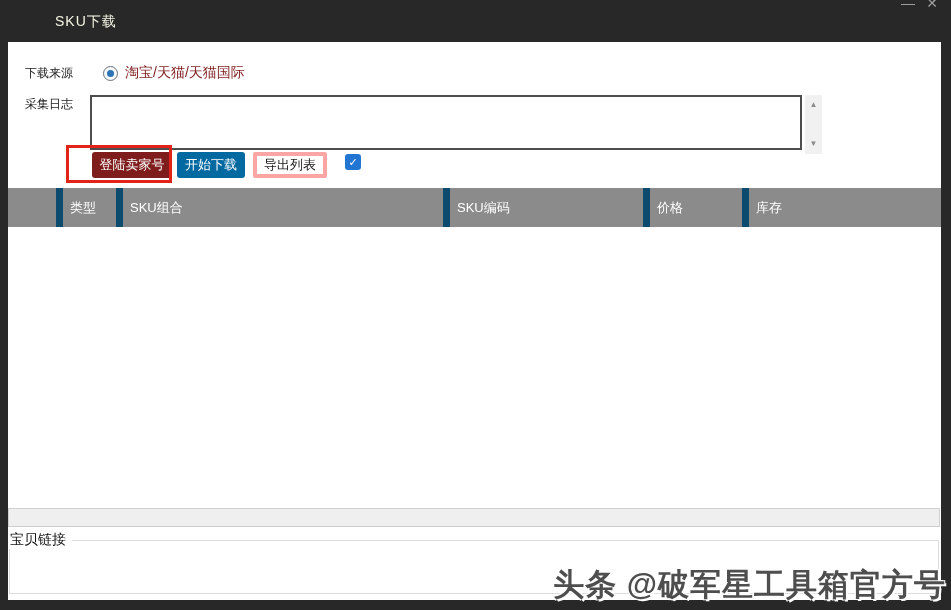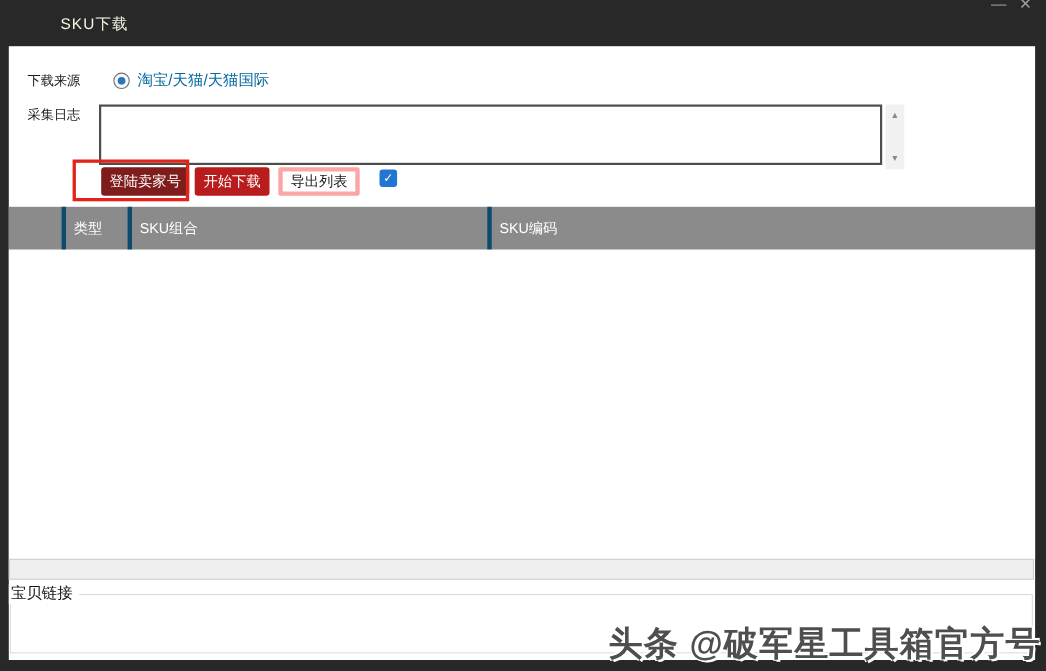--- a/index.html
+++ b/index.html
@@ -15,44 +15,44 @@
 
   .content { position:absolute; left:8px; top:42px; width:933px; height:558px; background:#FFFFFF; }
 
   .field-label { position:absolute; font-size:12px; color:#1A1A1A; }
   .lbl-source { left:17px; top:23px; }
   .lbl-link { left:17px; top:54px; }
 
   .radio-wrap { position:absolute; left:95px; top:22px; display:flex; align-items:center; }
   .radio-circle { width:15px; height:15px; border:1px solid #707070; border-radius:50%; background:#F4FAFE; position:relative; }
   .radio-circle .dot { position:absolute; left:3px; top:3px; width:7px; height:7px; border-radius:50%; background:#2E74B5; }
-  .radio-label { margin-left:7px; font-size:14px; color:#0369a1; }
+  .radio-label { margin-left:7px; font-size:14px; color:#7f1d1d; }
 
   .link-textarea { position:absolute; left:82px; top:53px; width:712px; height:55px; border:2px solid #4D4D4D;
     background:#fff; resize:none; font-size:13px; font-family:"Liberation Sans",sans-serif; outline:none; }
   .spinner { position:absolute; left:797px; top:53px; width:17px; height:59px; background:#F1F1F1; }
   .spin-btn { position:absolute; left:0; width:17px; height:16px; font-size:8px; color:#8A8A8A; text-align:center; line-height:16px; cursor:default; }
   .spin-up { top:2px; } .spin-down { bottom:2px; }
 
   .annotation-box { position:absolute; left:58px; top:103px; width:106px; height:38px; border:3px solid #E2231A; z-index:6; pointer-events:none; }
 
   .btn { position:absolute; top:110px; height:26px; border:none; border-radius:3px; font-size:13px;
     font-family:"Liberation Sans","DejaVu Sans",sans-serif; cursor:pointer; }
   .btn-login { left:84px; width:80px; background:#7f1d1d; color:#fff; }
-  .btn-start { left:169px; width:68px; background:#b91c1c; color:#fff; }
+  .btn-start { left:169px; width:68px; background:#0369a1; color:#fff; }
   .btn-export { left:245px; width:74px; background:#fff; border:4px solid #fca5a5; color:#1A1A1A; border-radius:2px; }
 
   .checkbox-wrap { position:absolute; left:337px; top:112px; display:flex; align-items:center; cursor:default; }
   .checkbox-box { width:16px; height:16px; background:#2276D2; border-radius:3px; color:#fff; font-size:11px;
     line-height:16px; text-align:center; }
   .checkbox-label { margin-left:7px; font-size:14px; color:#111; }
 
   .list-header { position:absolute; left:0; top:146px; width:933px; height:39px; background:#8B8B8B; display:flex; }
   .hcell { height:39px; line-height:39px; color:#FFFFFF; font-size:13px; padding-left:7px; overflow:hidden;
-    border-left:4px solid #0c4a6e; cursor:default; }
+    border-left:7px solid #0c4a6e; cursor:default; }
   .hcell:first-child { border-left:none; }
   .c0 { width:48px; } .c1 { width:60px; } .c2 { width:100px; } .c3 { width:327px; }
   .c4 { width:200px; } .c5 { width:99px; } .c6 { flex:1; }
 
   .list-body { position:absolute; left:0; top:185px; width:933px; height:281px; background:#fff; }
 
   .hscrollbar { position:absolute; left:0; top:466px; width:932px; height:19px; background:#EFEFEF; border:1px solid #CFCFCF; }
 
   .log-group { position:absolute; left:1px; top:498px; width:930px; height:54px; border:1px solid #DCDCDC; background:#fff; }
   .log-label { position:absolute; left:0px; top:489px; padding:0 6px 0 2px; background:#fff; font-size:14px; color:#111; z-index:2; }
@@ -97,20 +97,22 @@
 
     <div class="checkbox-wrap">
       <span class="checkbox-box">✓</span>
     </div>
 
     <div class="list-header">
       <div class="hcell c0"></div>
       <div class="hcell c1">类型</div>
       <div class="hcell c3">SKU组合</div>
       <div class="hcell c4">SKU编码</div>
+      <div class="hcell c5">价格</div>
+      <div class="hcell c6">库存</div>
     </div>
 
     <div class="list-body"></div>
 
     <div class="hscrollbar"></div>
 
     <span class="log-label">宝贝链接</span>
     <div class="log-group">
       <div class="log-content"></div>
     </div>

